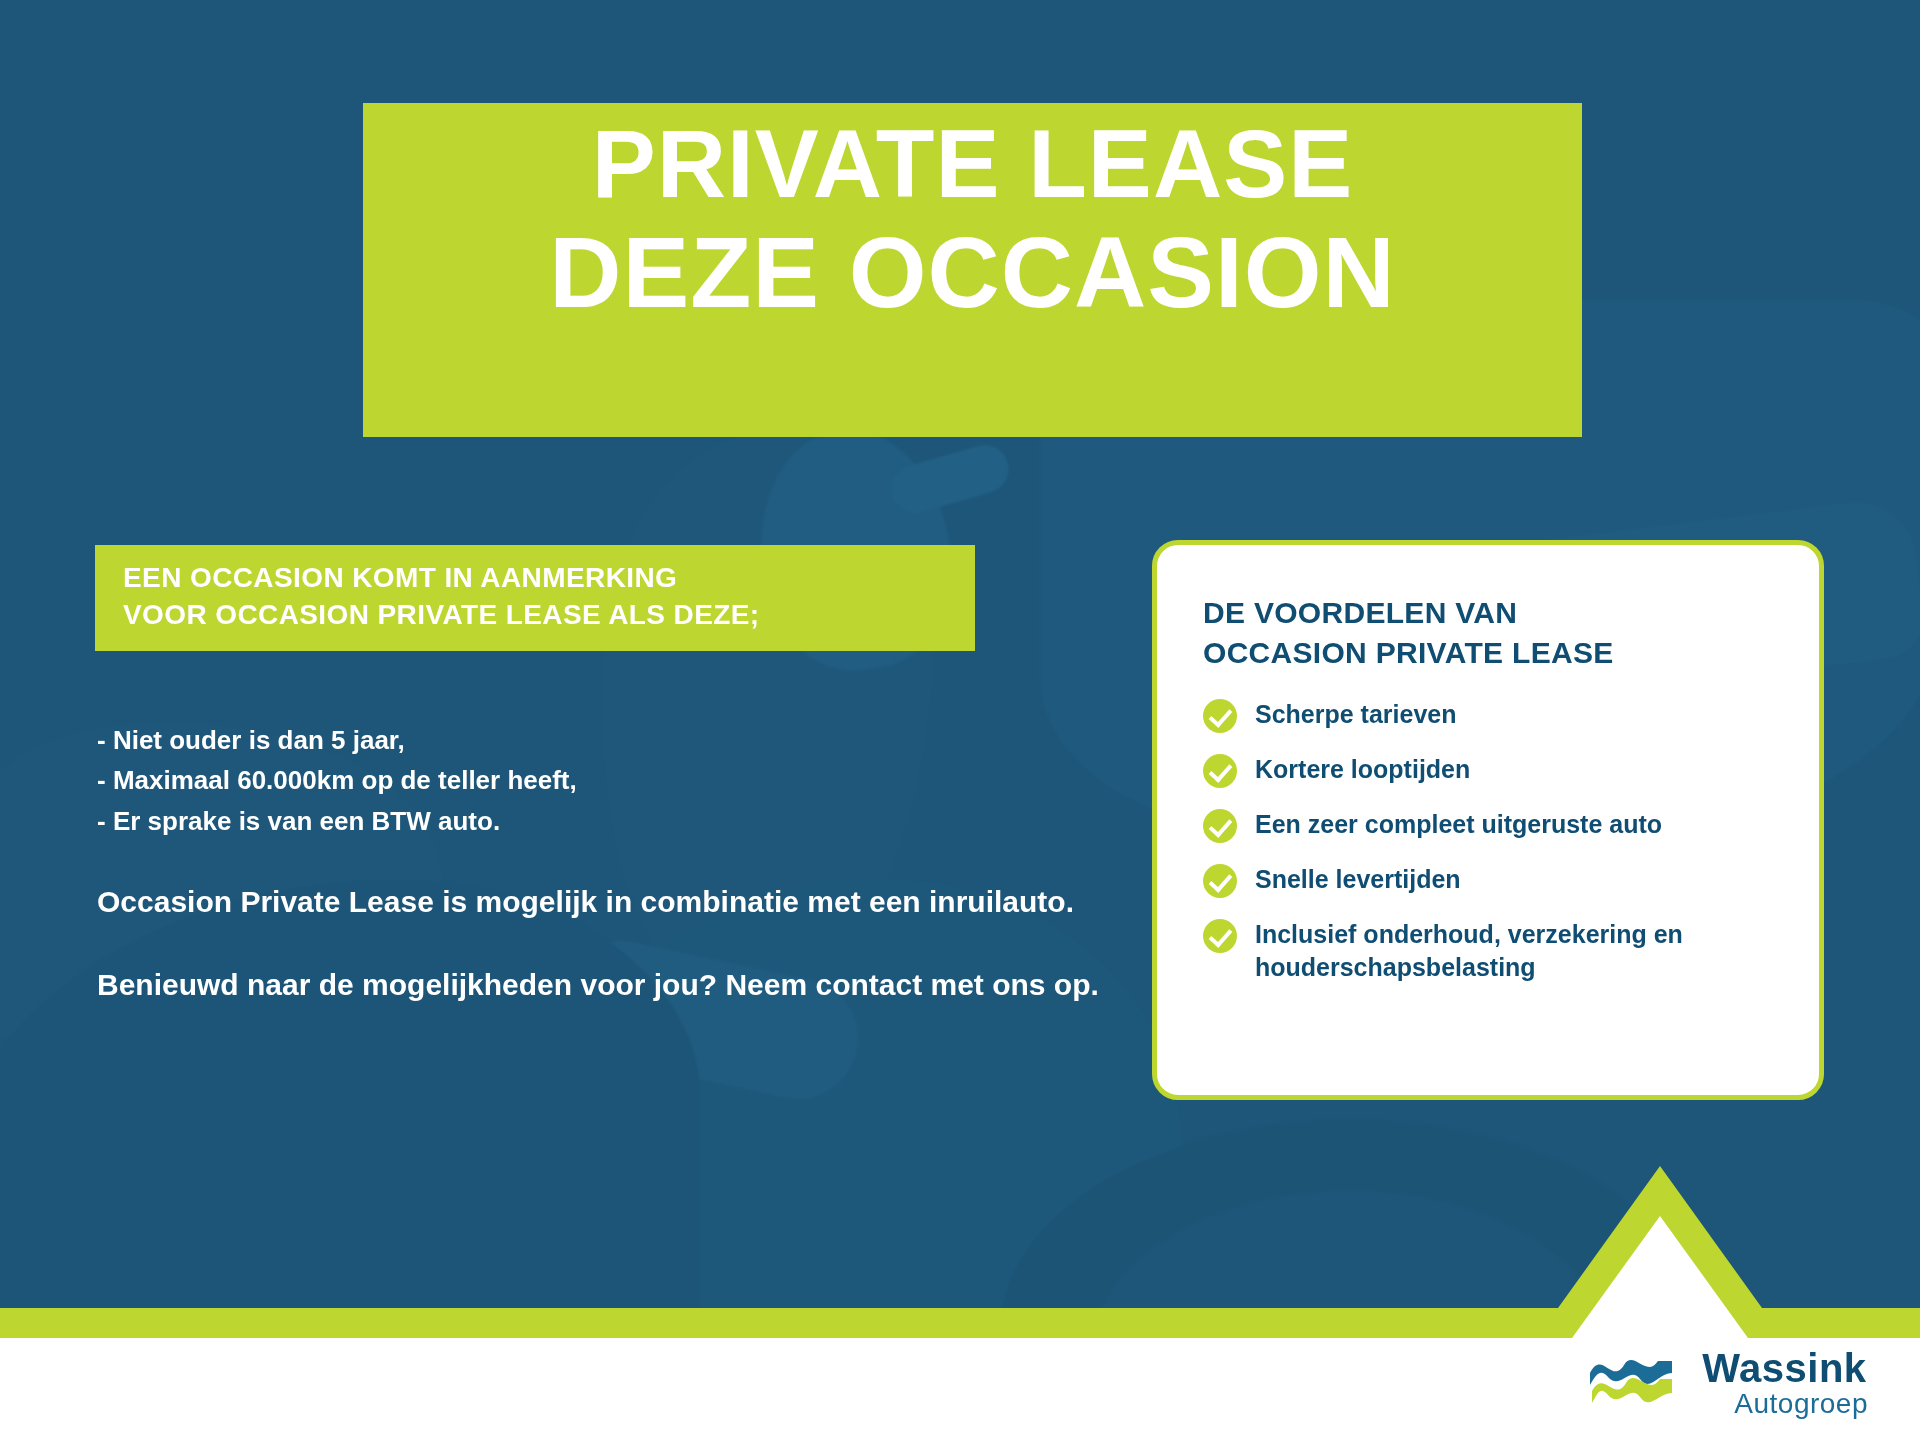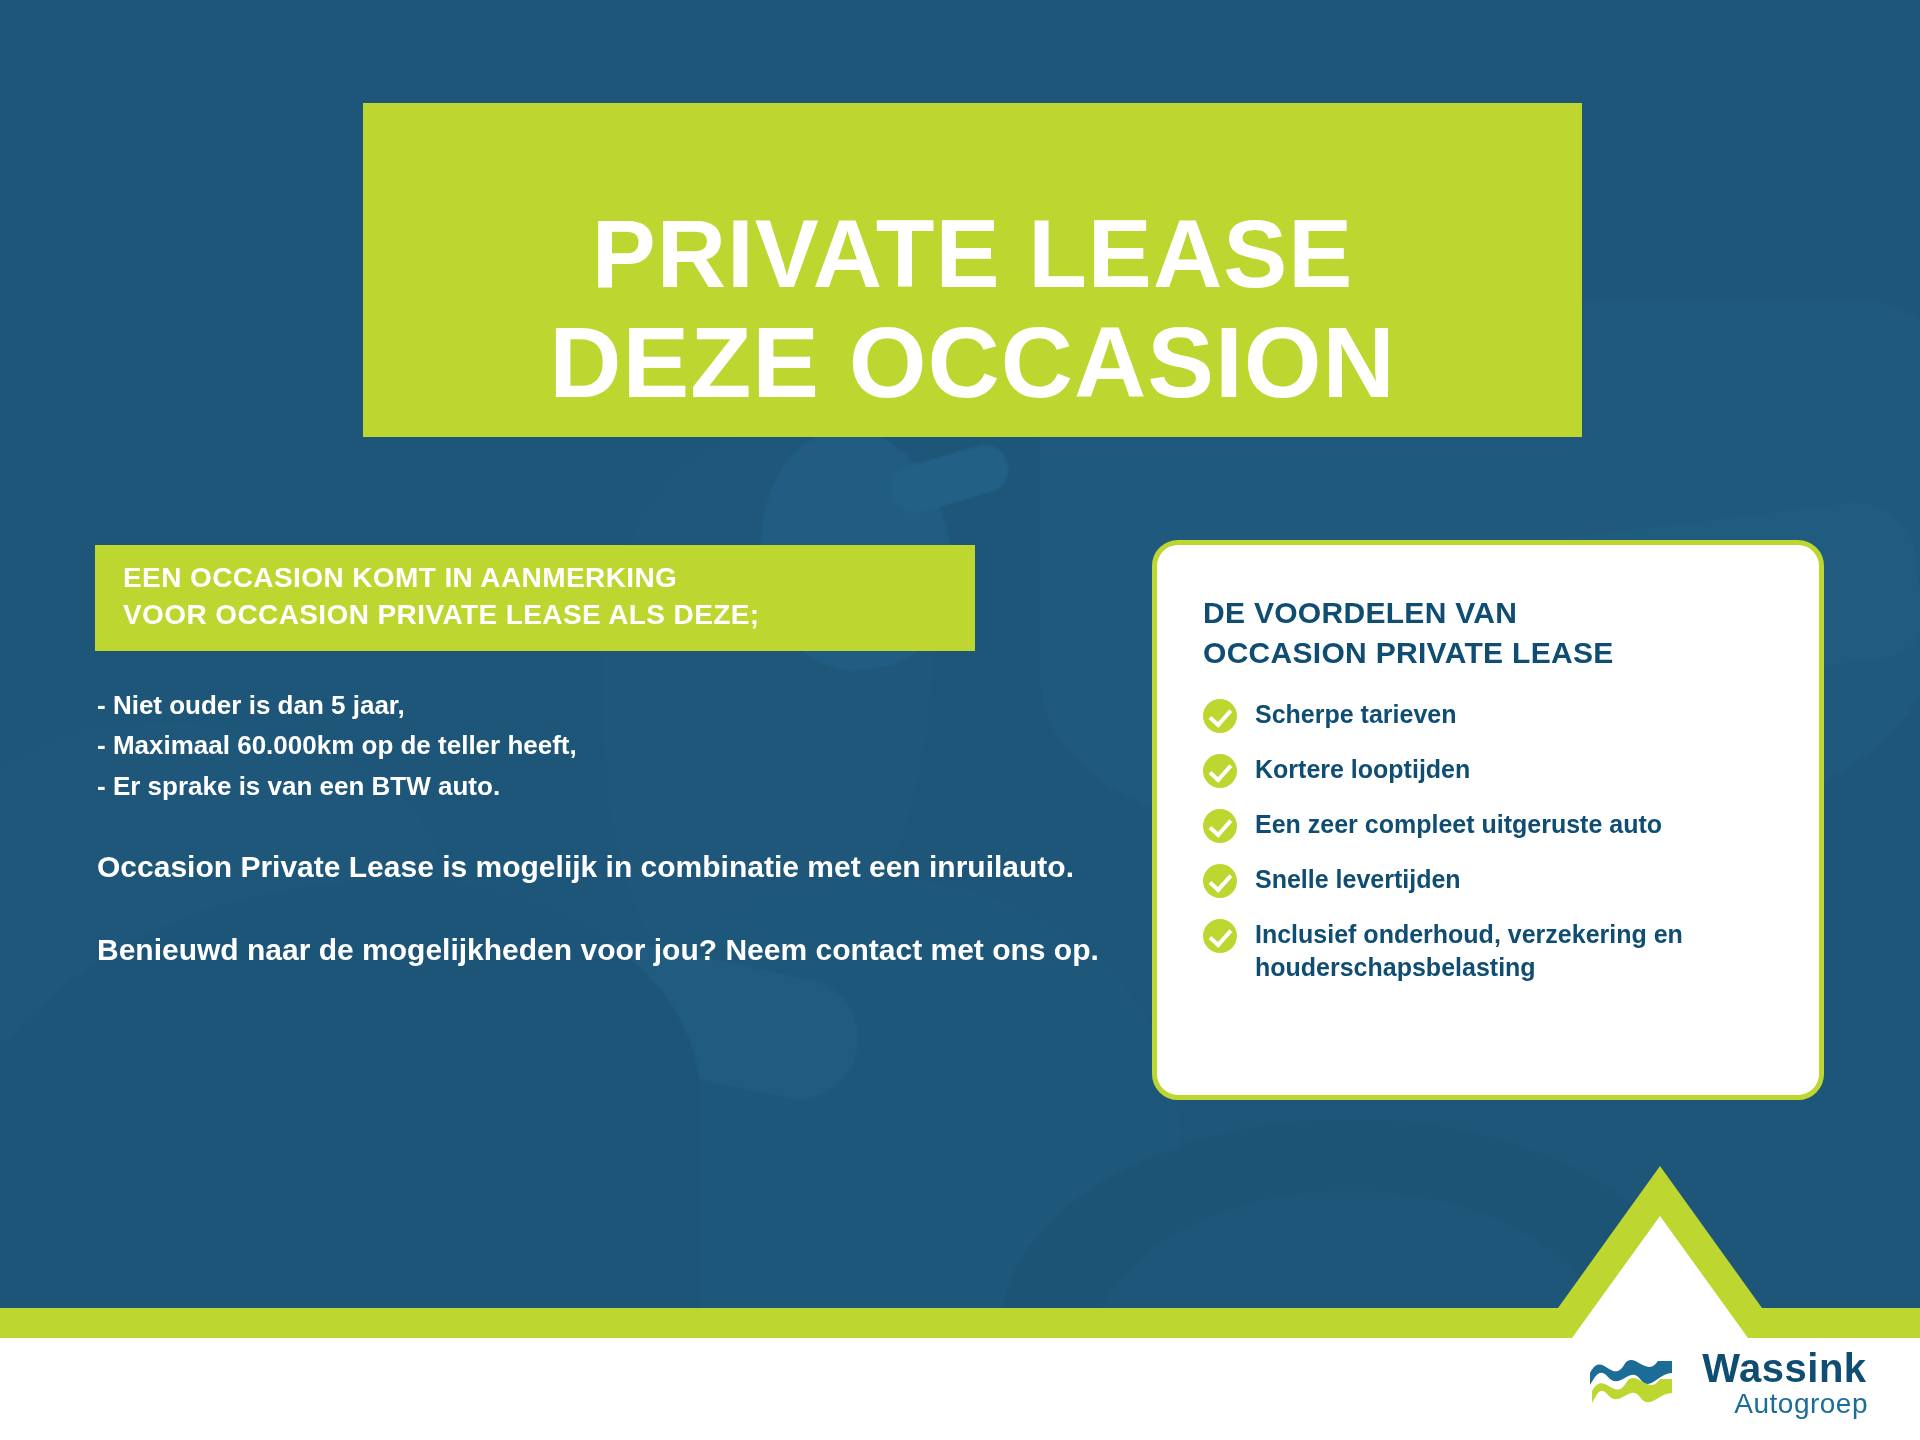--- a/index.html
+++ b/index.html
@@ -102,21 +102,21 @@
 
   
   .title-box {
     position: absolute;
     left: 363px; top: 103px;
     width: 1219px; height: 334px;
     background: #bed630;
     display: flex;
     flex-direction: column;
     align-items: center;
-    justify-content: flex-end;
+    justify-content: flex-start;
     gap: 4px;
     padding: 10px 20px 22px;
   }
   .title-line {
     color: #ffffff;
     font-weight: bold;
     font-size: 96px;
     line-height: 1.06;
     letter-spacing: 1px;
     text-align: center;
@@ -137,21 +137,21 @@
     font-weight: bold;
     font-size: 28px;
     line-height: 1.33;
     letter-spacing: .4px;
     white-space: nowrap;
   }
 
   
   .left-body {
     position: absolute;
-    left: 97px; top: 685px;
+    left: 97px; top: 720px;
     width: 1010px;
     color: #ffffff;
   }
   .left-body .li {
     font-size: 26px;
     font-weight: bold;
     line-height: 1.55;
     white-space: nowrap;
   }
   .left-body .para {

